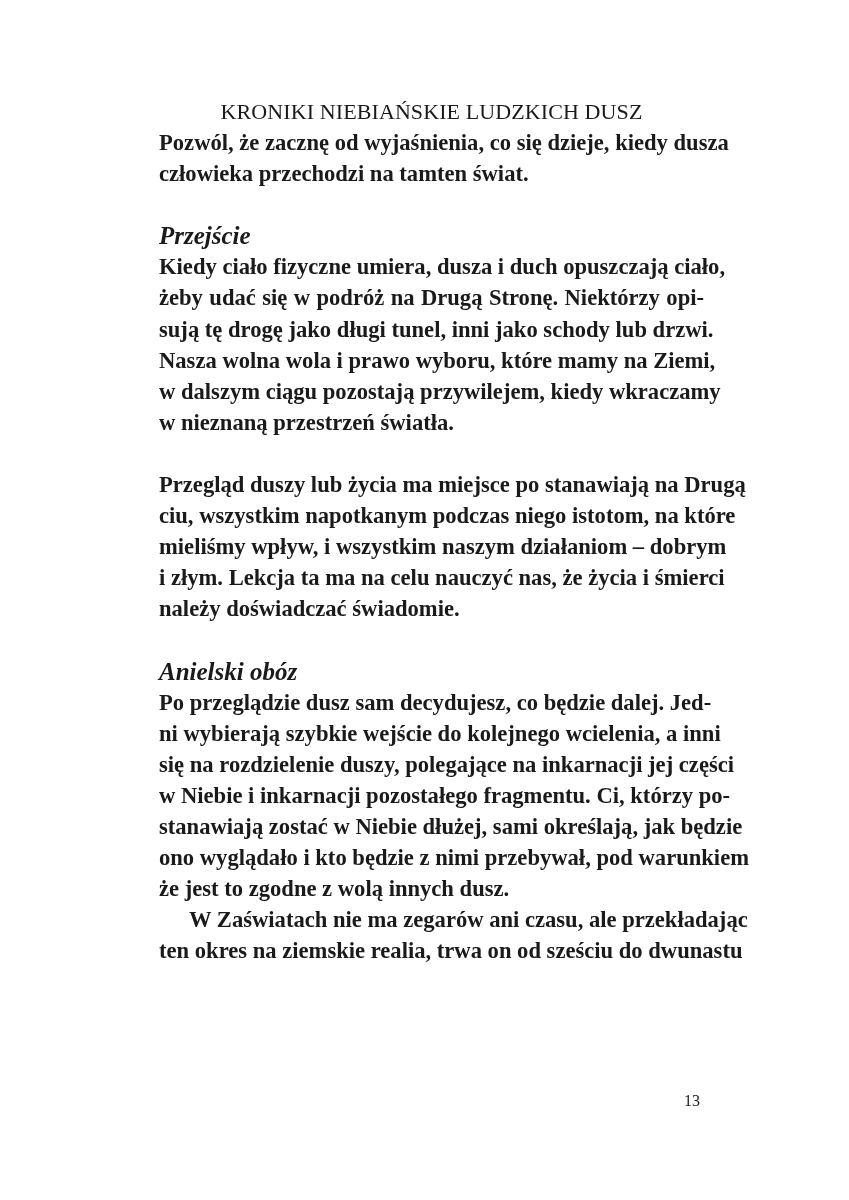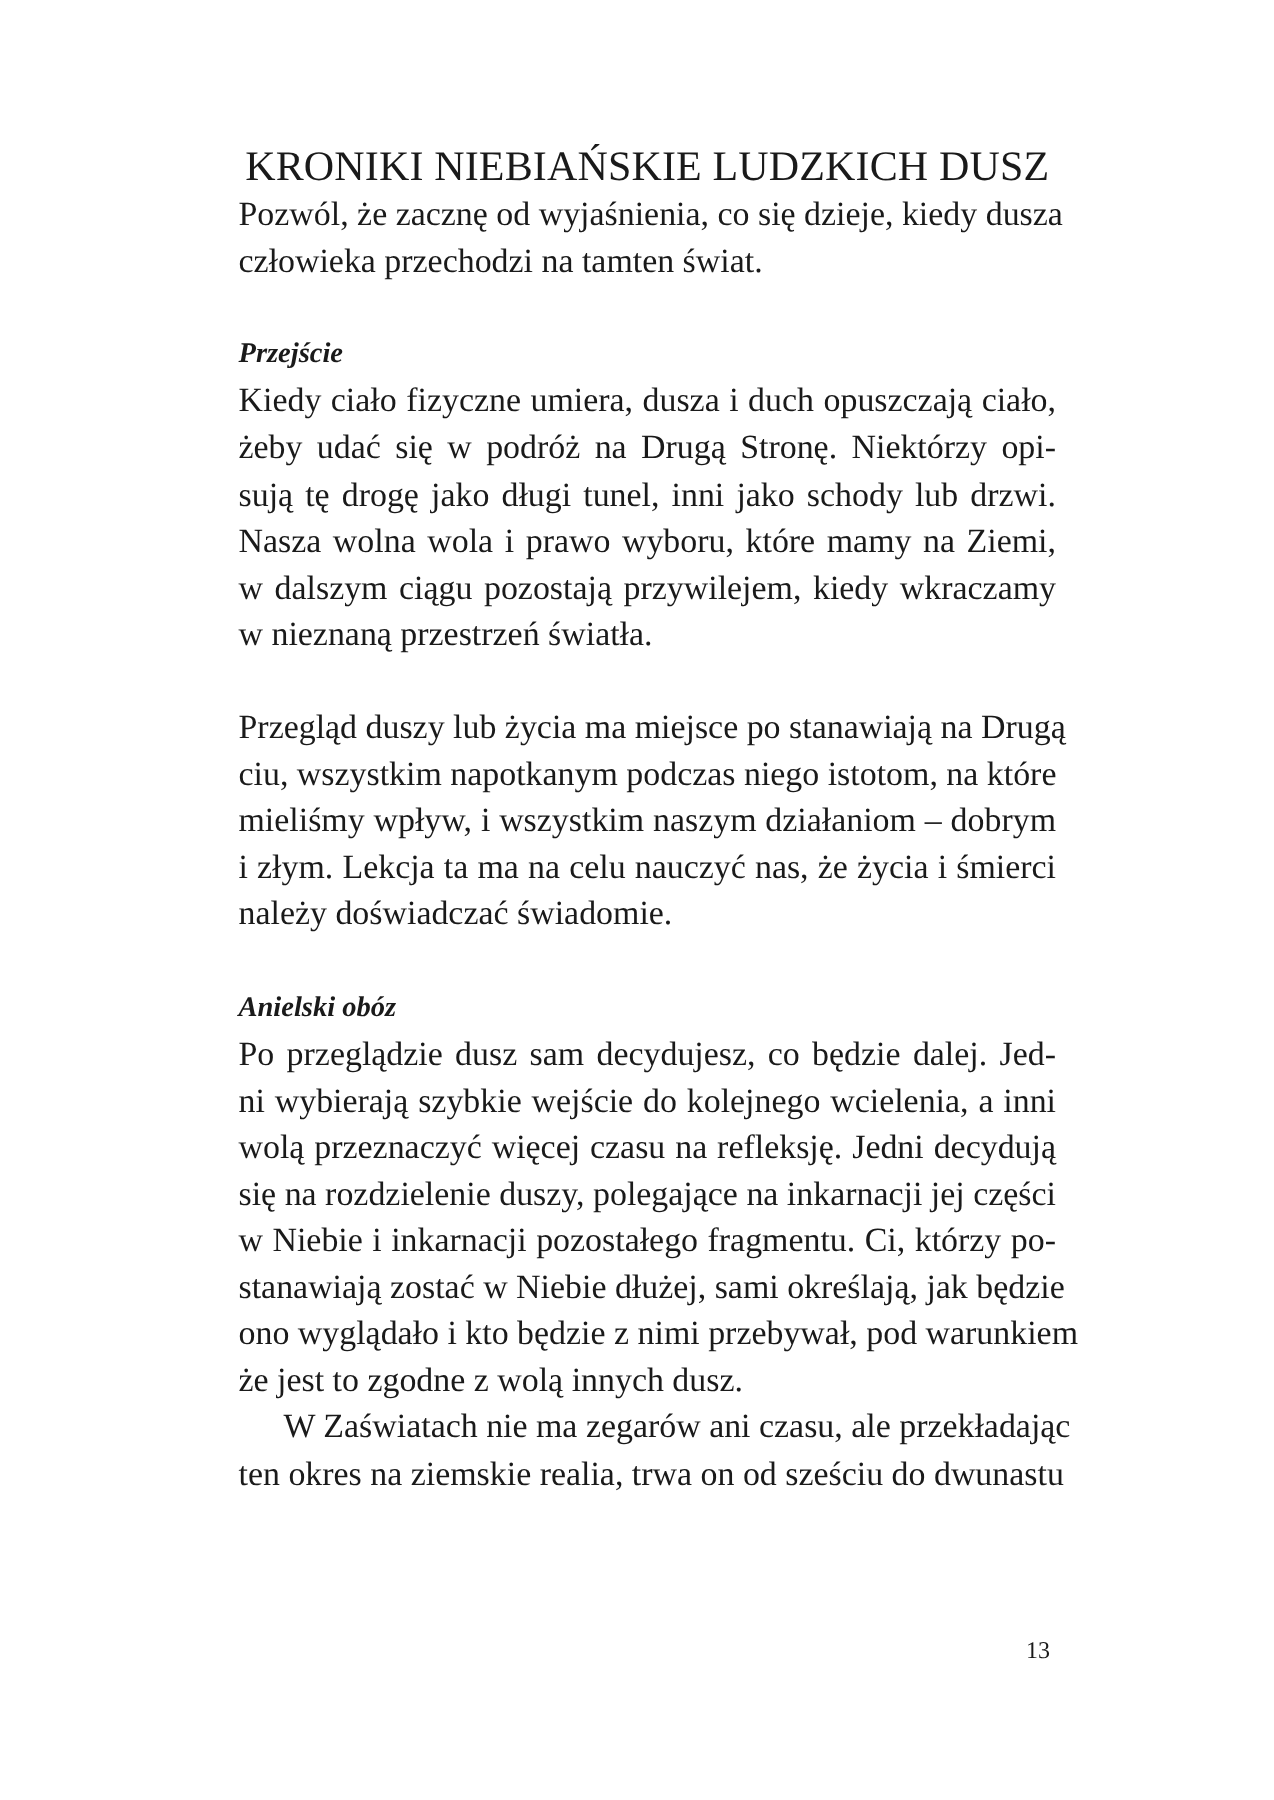--- a/index.html
+++ b/index.html
@@ -16,48 +16,49 @@
       color: #1a1a1a;
     }
     .page {
       position: absolute;
       left: 159px;
       top: 96px;
       width: 545px;
     }
     .title {
       text-align: center;
-      font-size: 28px;
+      font-size: 22px;
       line-height: 31px;
       letter-spacing: 0.1px;
       margin: 0;
       font-weight: normal;
     }
     .para {
       margin: 0;
       font-size: 22.6px;
       line-height: 31.1px;
       text-align: justify;
       hyphens: manual;
     }
     .para .line {
       display: block;
       text-align: justify;
       text-align-last: justify;
       white-space: nowrap;
+      font-weight: bold;
     }
     .para .line.last {
       text-align-last: left;
     }
     .para .line.indent {
       text-indent: 30px;
     }
     .heading {
       margin: 0;
-      font-size: 19px;
+      font-size: 25px;
       line-height: 31.1px;
       font-style: italic;
       font-weight: bold;
     }
     .gap {
       height: 31.1px;
     }
     .page-number {
       position: absolute;
       left: 684px;
@@ -98,21 +99,20 @@
     <span class="line">i złym. Lekcja ta ma na celu nauczyć nas, że życia i śmierci</span>
     <span class="line last">należy doświadczać świadomie.</span>
   </p>
 
   <div class="gap"></div>
 
   <h2 class="heading">Anielski obóz</h2>
   <p class="para">
     <span class="line">Po przeglądzie dusz sam decydujesz, co będzie dalej. Jed-</span>
     <span class="line">ni wybierają szybkie wejście do kolejnego wcielenia, a inni</span>
-    <span class="line">wolą przeznaczyć więcej czasu na refleksję. Jedni decydują</span>
     <span class="line">się na rozdzielenie duszy, polegające na inkarnacji jej części</span>
     <span class="line">w Niebie i inkarnacji pozostałego fragmentu. Ci, którzy po-</span>
     <span class="line">stanawiają zostać w Niebie dłużej, sami określają, jak będzie</span>
     <span class="line">ono wyglądało i kto będzie z nimi przebywał, pod warunkiem</span>
     <span class="line last">że jest to zgodne z wolą innych dusz.</span>
   </p>
   <p class="para">
     <span class="line indent">W Zaświatach nie ma zegarów ani czasu, ale przekładając</span>
     <span class="line">ten okres na ziemskie realia, trwa on od sześciu do dwunastu</span>
   </p>

